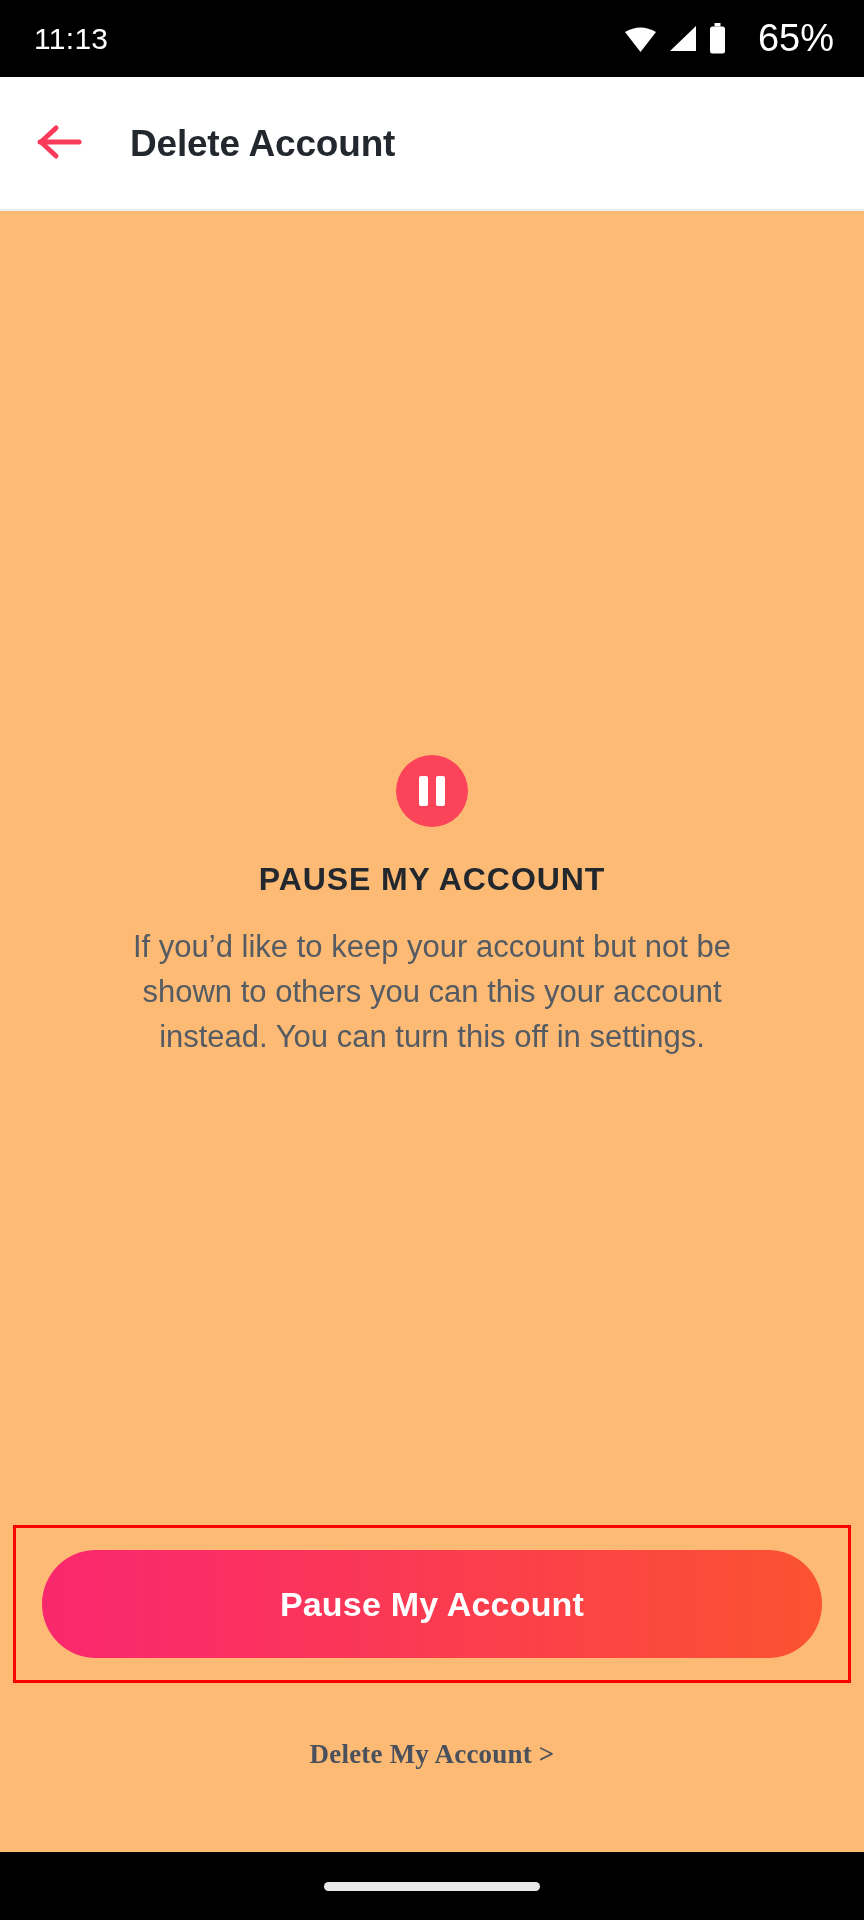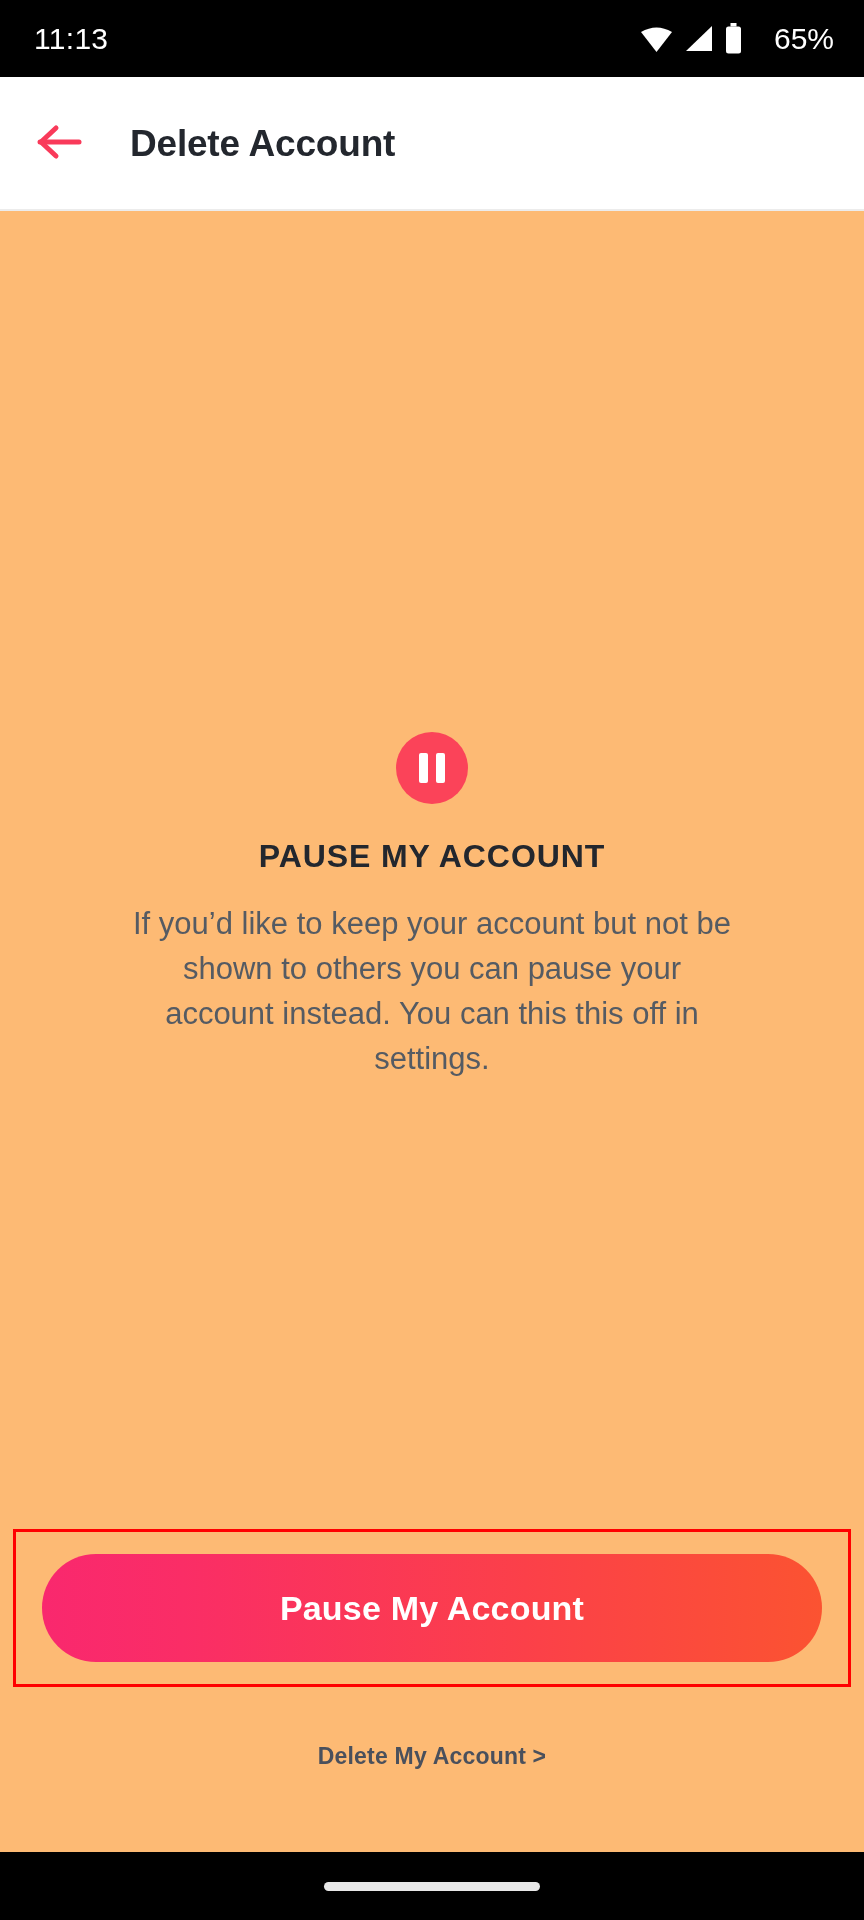--- a/index.html
+++ b/index.html
@@ -33,21 +33,21 @@
   .status-right {
     margin-left:auto;
     display:flex; align-items:center;
     gap:11px;
   }
   .icon-wifi { display:block; }
   .icon-signal { display:block; }
   .icon-battery { display:block; }
   .status-battery-text {
     color:#ffffff;
-    font-size:30px;
+    font-size:38px;
     font-weight:500;
     margin-left:20px;
   }
 
   
   .app-header {
     height:134px;
     background:#ffffff;
     display:flex; align-items:center;
     padding-left:28px;
@@ -139,28 +139,28 @@
     background:linear-gradient(90deg,#f9286e 0%,#fa2d66 18%,#fb4049 62%,#fb5331 100%);
     color:#ffffff;
     font-family:"Liberation Sans", sans-serif;
     font-size:34px;
     font-weight:bold;
     letter-spacing:0.2px;
     cursor:pointer;
   }
   .delete-link {
     margin-top:56px;
-    font-size:23px;
+    font-size:27px;
     font-weight:bold;
     color:#4a505c;
     letter-spacing:0.2px;
     cursor:pointer;
     background:none;
     border:none;
-    font-family:Liberation Sans, sans-serif;
+    font-family:Liberation Serif, serif;
   }
 
   
   .nav-bar {
     height:68px;
     background:#000000;
     display:flex; align-items:center; justify-content:center;
     flex-shrink:0;
   }
   .home-indicator {
@@ -211,21 +211,21 @@
 
   <div class="content">
 
     <div class="pause-badge">
       <span class="pause-bar"></span>
       <span class="pause-bar"></span>
     </div>
 
     <div class="pause-heading">PAUSE MY ACCOUNT</div>
 
-    <div class="pause-body">If you’d like to keep your account but not be shown to others you can pause your account instead. You can this this off in settings.</div>
+    <div class="pause-body">If you’d like to keep your account but not be shown to others you can this your account instead. You can turn this off in settings.</div>
 
     <div class="bottom-area">
       <div class="cta-highlight">
         <button class="cta-button">Pause My Account</button>
       </div>
       <button class="delete-link">Delete My Account &gt;</button>
     </div>
 
   </div>
 

